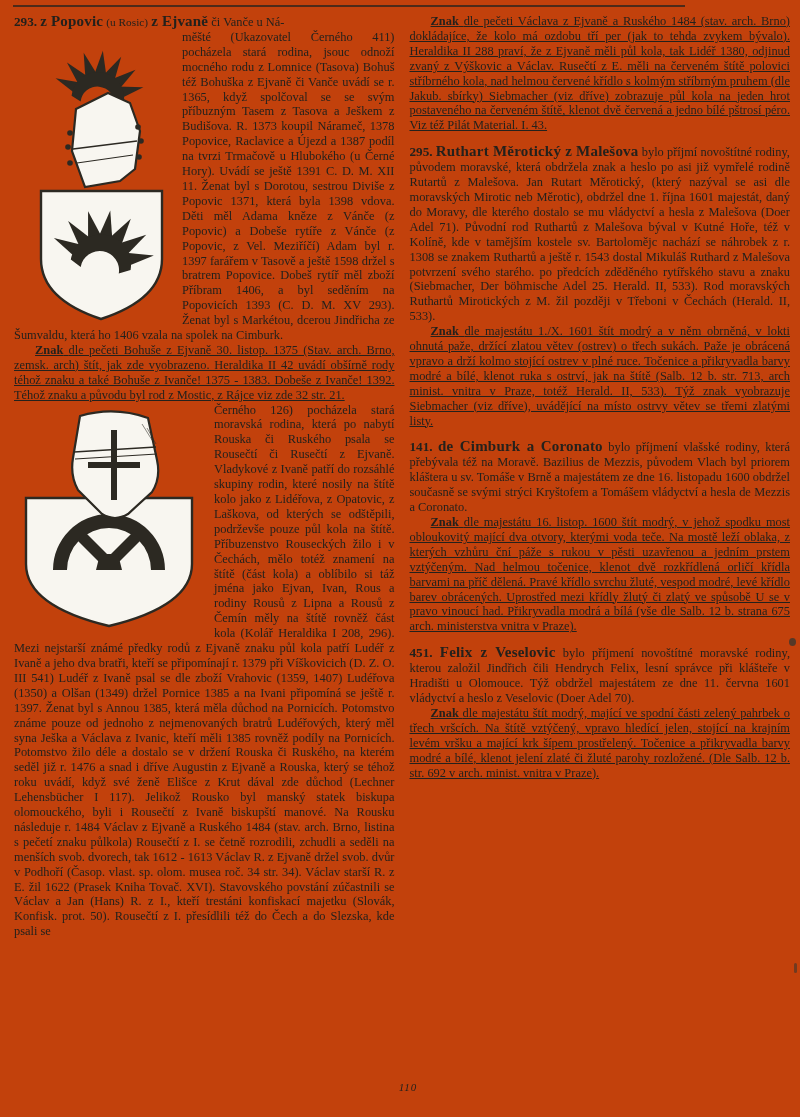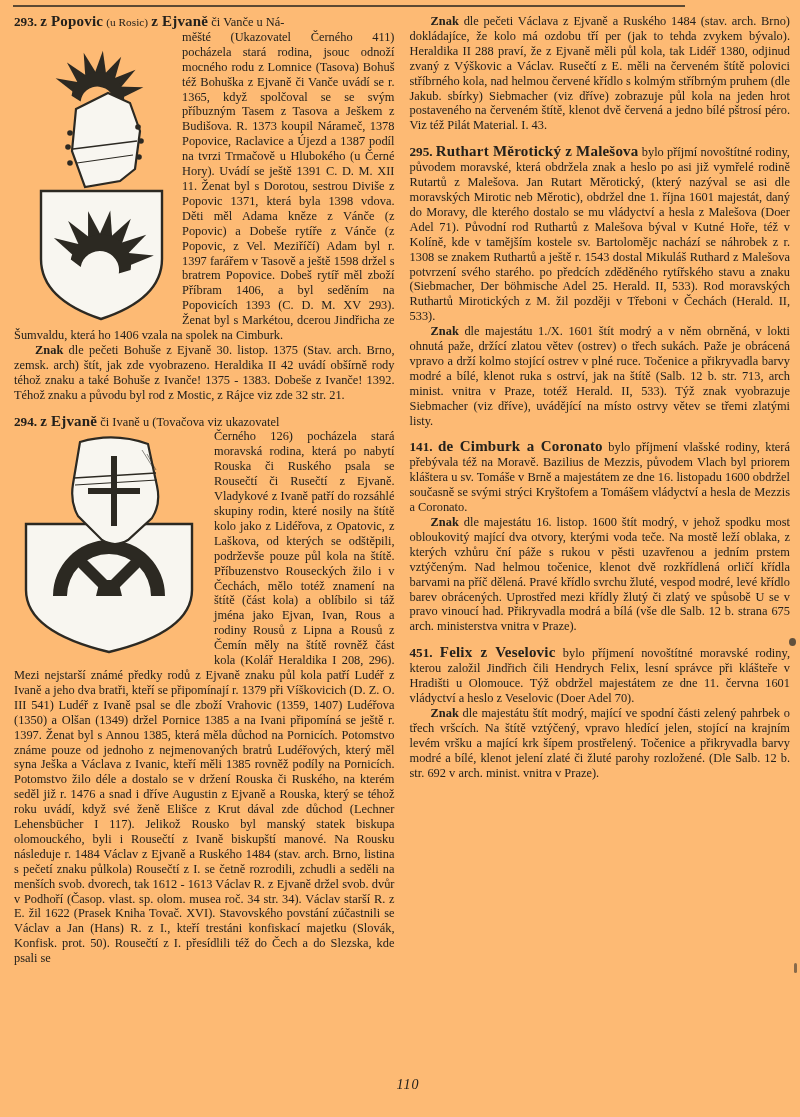--- a/index.html
+++ b/index.html
@@ -1,37 +1,37 @@
 <!DOCTYPE html>
 <html><head>
 <meta charset="utf-8">
 <style>
   *{box-sizing:border-box;}
   html,body{margin:0;padding:0;background:#e8e6df;}
-  .page{position:relative;width:800px;height:1117px;background:#fdba74;overflow:hidden;
+  .page{position:relative;width:800px;height:1117px;background:#c2410c;overflow:hidden;
         font-family:"Liberation Serif","DejaVu Serif",serif;color:#24211c;}
   .scan-line{position:absolute;top:5px;left:13px;width:672px;height:2px;background:#26231e;opacity:.75;}
   .speck{position:absolute;border-radius:50%;background:#3a362e;opacity:.8;}
   .speck-a{right:4px;top:638px;width:7px;height:8px;}
   .speck-b{right:3px;top:963px;width:3px;height:10px;border-radius:2px;opacity:.6;}
   .cols{display:flex;gap:15px;padding:14px 10px 0 14px;}
   .col{width:381px;font-size:12.4px;line-height:14.9px;text-align:justify;}
   .col p{margin:0;}
   p.gap{margin-top:11px;}
   .enum{font-weight:bold;font-size:13.2px;}
   .ename{font-weight:bold;font-size:15px;letter-spacing:.2px;}
   .enote{font-size:11.3px;}
-  .indent{text-indent:1.7em;}
+  .indent{text-indent:1.7em;text-decoration:underline;}
   .bold{font-weight:bold;}
   .figure{float:left;margin:3px 10px 2px 0;}
   .fig1{width:158px;height:288px;}
   .fig2{width:190px;height:226px;}
   .figure svg{width:100%;height:100%;display:block;}
   .page-num{position:absolute;left:0;right:0;bottom:24px;text-align:center;
-            font-style:italic;font-size:14px;letter-spacing:1px;padding-left:16px;}
+            font-style:italic;font-size:11px;letter-spacing:1px;padding-left:16px;}
 </style>
 </head>
 <body>
 
 <div class="page">
   <div class="scan-line"></div>
   <div class="speck speck-a"></div>
   <div class="speck speck-b"></div>
 
   <div class="cols">
@@ -78,23 +78,20 @@
             <path d="M27,158 H148 V226 Q148,266 87,286 Q27,266 27,226 Z" fill="#f8f6f0" stroke="#2c2922" stroke-width="2.4"></path>
             <use href="#plume" transform="translate(87,230) rotate(10) scale(0.92)"></use>
           </g>
         </svg>
           </span>
         <span>měšté (Ukazovatel Černého 411) pocházela stará rodina, jsouc odnoží mocného rodu z Lomnice (Tasova) Bohuš též Bohuška z Ejvaně či Vanče uvádí se r. 1365, když spolčoval se se svým příbuzným Tasem z Tasova a Ješkem z Budišova. R. 1373 koupil Nárameč, 1378 Popovice, Raclavice a Újezd a 1387 podíl na tvrzi Trmačově u Hlubokého (u Černé Hory). Uvádí se ještě 1391 C. D. M. XII 11. Ženat byl s Dorotou, sestrou Diviše z Popovic 1371, která byla 1398 vdova. Děti měl Adama kněze z Vánče (z Popovic) a Dobeše rytíře z Vánče (z Popovic, z Vel. Meziříčí) Adam byl r. 1397 farářem v Tasově a ještě 1598 držel s bratrem Popovice. Dobeš rytíř měl zboží Příbram 1406, a byl seděním na Popovicích 1393 (C. D. M. XV 293). Ženat byl s Markétou, dcerou Jindřicha ze Šumvaldu, která ho 1406 vzala na spolek na Cimburk.</span></p>
 
       <p class="indent"><span class="bold">Znak</span>
         <span>dle pečeti Bohuše z Ejvaně 30. listop. 1375 (Stav. arch. Brno, zemsk. arch) štít, jak zde vyobrazeno. Heraldika II 42 uvádí obšírně rody téhož znaku a také Bohuše z Ivanče! 1375 - 1383. Dobeše z Ivanče! 1392. Téhož znaku a původu byl rod z Mostic, z Rájce viz zde 32 str. 21.</span></p>
 
-      <p class="gap"><span class="enum">294.</span>
-        <span class="ename">z Ejvaně</span>
-        <span>či Ivaně u (Tovačova viz ukazovatel</span></p>
 
       <p><span class="figure fig2">
             <svg viewBox="0 0 190 226" xmlns="http://www.w3.org/2000/svg">
           <g>
             <path d="M12,92 H178 V158 Q178,200 95,220 Q12,200 12,158 Z" fill="#f8f6f0" stroke="#2c2922" stroke-width="2.4"></path>
             <g transform="translate(95,164)" fill="#2c2922">
               <path d="M-56,0 A56,56 0 0 1 56,0 L42,0 A42,42 0 0 0 -42,0 Z"></path>
               <path d="M-4,-2 L-32,-30 L-24,-38 L4,-10 Z"></path>
               <path d="M4,-2 L32,-30 L24,-38 L-4,-10 Z"></path>
               <path d="M-13,0 L13,0 L9,-16 L-9,-16 Z"></path>

